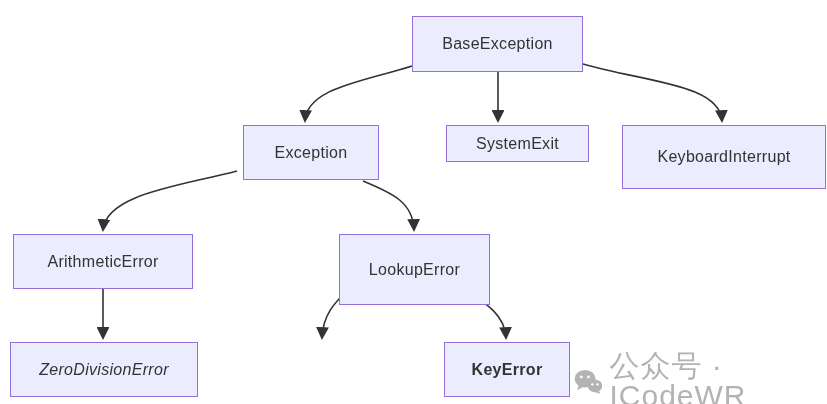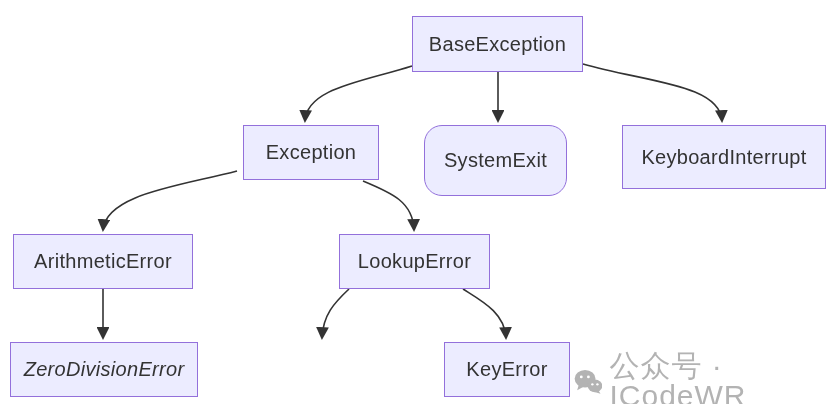--- a/index.html
+++ b/index.html
@@ -17,21 +17,21 @@
     width: 827px; height: 404px;
   }
   .node {
     position: absolute;
     box-sizing: border-box;
     background: #ECECFF;
     border: 1.3px solid #9370DB;
     display: flex;
     align-items: center;
     justify-content: center;
-    font-size: 20px;
+    font-size: 16px;
     color: #333333;
     letter-spacing: 0.3px;
     white-space: nowrap;
   }
   .edge {
     fill: none;
     stroke: #333333;
     stroke-width: 1.6px;
   }
   #watermark {
@@ -68,32 +68,32 @@
     <path class="edge" d="M 363 181 C 392 193, 413 202, 414 230" marker-end="url(#arrow)"></path>
     <path class="edge" d="M 103 289 L 103 338" marker-end="url(#arrow)"></path>
     <path class="edge" d="M 349 289 C 334 303, 323 315, 322 338" marker-end="url(#arrow)"></path>
     <path class="edge" d="M 463 289 C 482 301, 505 313, 506 338" marker-end="url(#arrow)"></path>
   </svg>
 
   <div class="node" style="left:412px; top:16px;  width:171px; height:56px;">BaseException</div>
 
   <div class="node" style="left:243px; top:125px; width:136px; height:55px;">Exception</div>
 
-  <div class="node" style="left:424px; top:125px; width:143px; height:71px;border-radius:18px;">SystemExit</div>
+  <div class="node" style="left:446px; top:125px; width:143px; height:37px;">SystemExit</div>
 
   <div class="node" style="left:622px; top:125px; width:204px; height:64px;">KeyboardInterrupt</div>
 
   <div class="node" style="left:13px;  top:234px; width:180px; height:55px;">ArithmeticError</div>
 
-  <div class="node" style="left:339px; top:234px; width:151px; height:55px;">LookupError</div>
+  <div class="node" style="left:339px; top:234px; width:151px; height:71px;">LookupError</div>
 
   <div class="node" style="left:10px;  top:342px; width:188px; height:55px;font-style:italic;">ZeroDivisionError</div>
 
 
-  <div class="node" style="left:444px; top:342px; width:126px; height:55px;">KeyError</div>
+  <div class="node" style="left:444px; top:342px; width:126px; height:55px;font-weight:bold;">KeyError</div>
 
   <div id="watermark">
     <svg width="34" height="31" viewBox="0 0 36 32" xmlns="http://www.w3.org/2000/svg">
       <ellipse cx="14" cy="12.5" rx="13.2" ry="11" fill="#b3b3b3"></ellipse>
       <path d="M 6 20 L 4 27 L 12 22.5 Z" fill="#b3b3b3"></path>
       <circle cx="9.2" cy="10.2" r="1.8" fill="#ffffff"></circle>
       <circle cx="18.2" cy="10.2" r="1.8" fill="#ffffff"></circle>
       <ellipse cx="26.5" cy="21.5" rx="9.3" ry="8" fill="#b3b3b3"></ellipse>
       <path d="M 31 27.5 L 33.5 31.5 L 26 29.2 Z" fill="#b3b3b3"></path>
       <circle cx="23.2" cy="19.6" r="1.5" fill="#ffffff"></circle>

